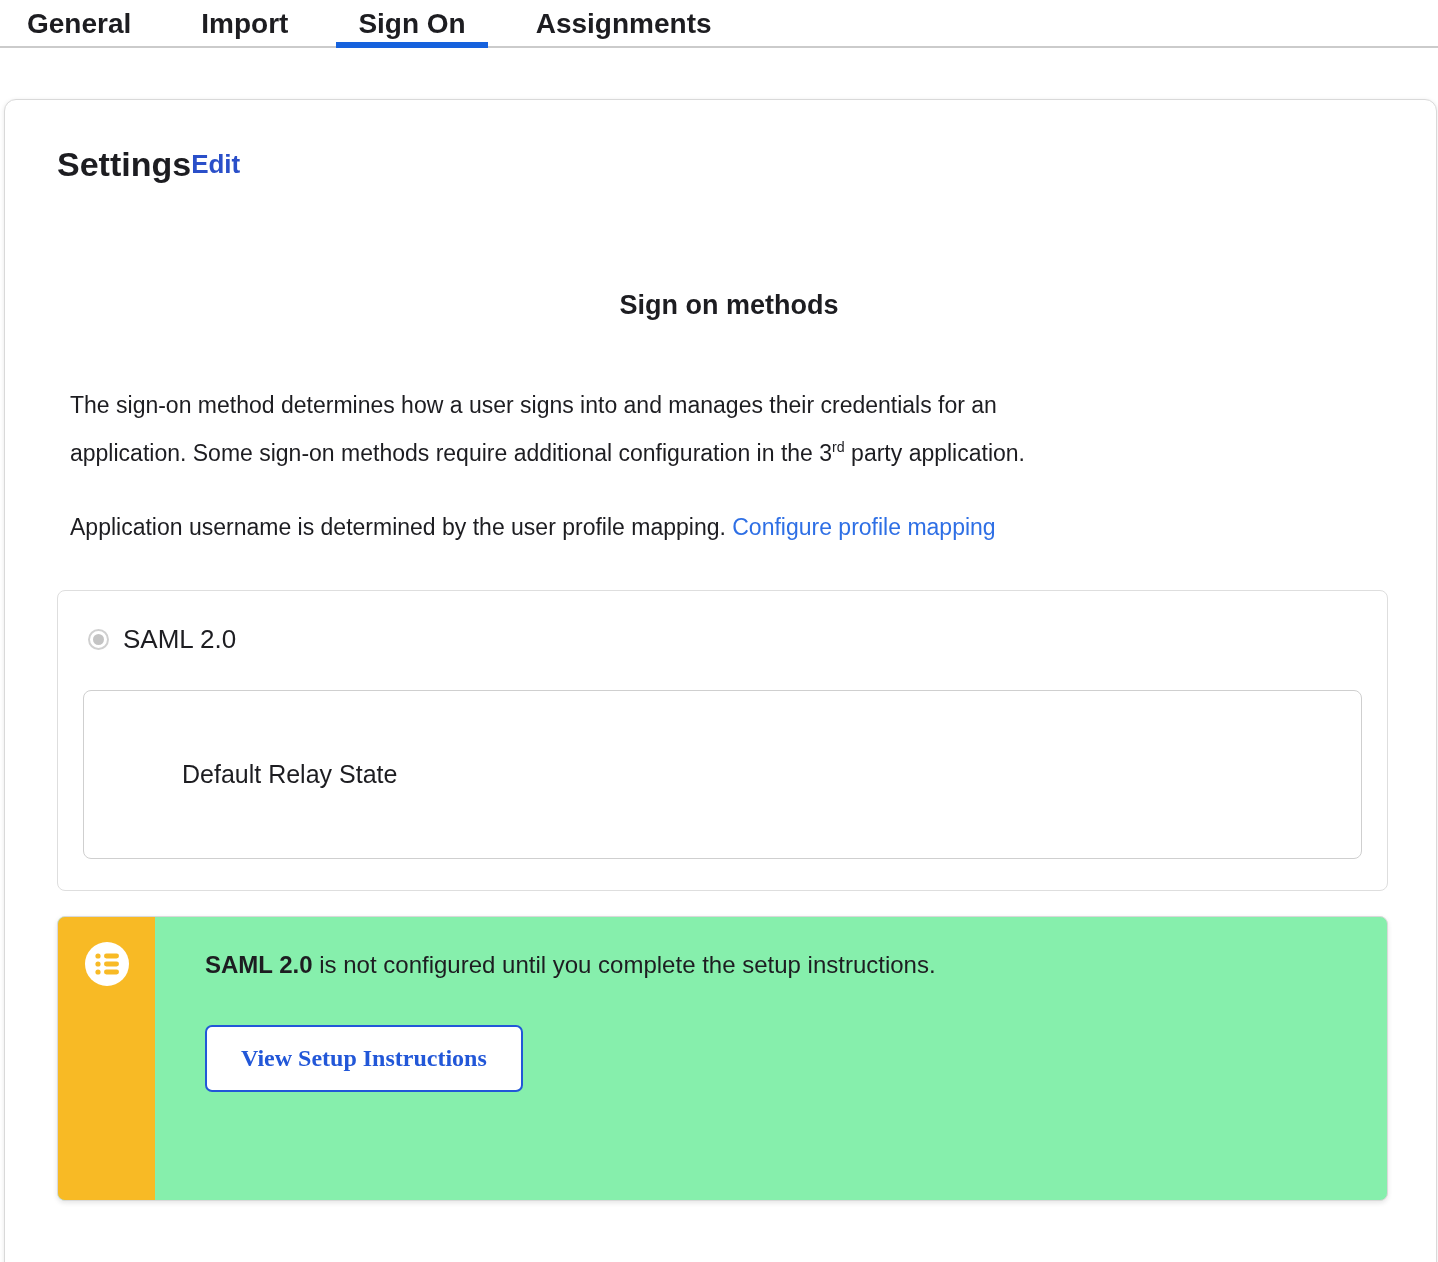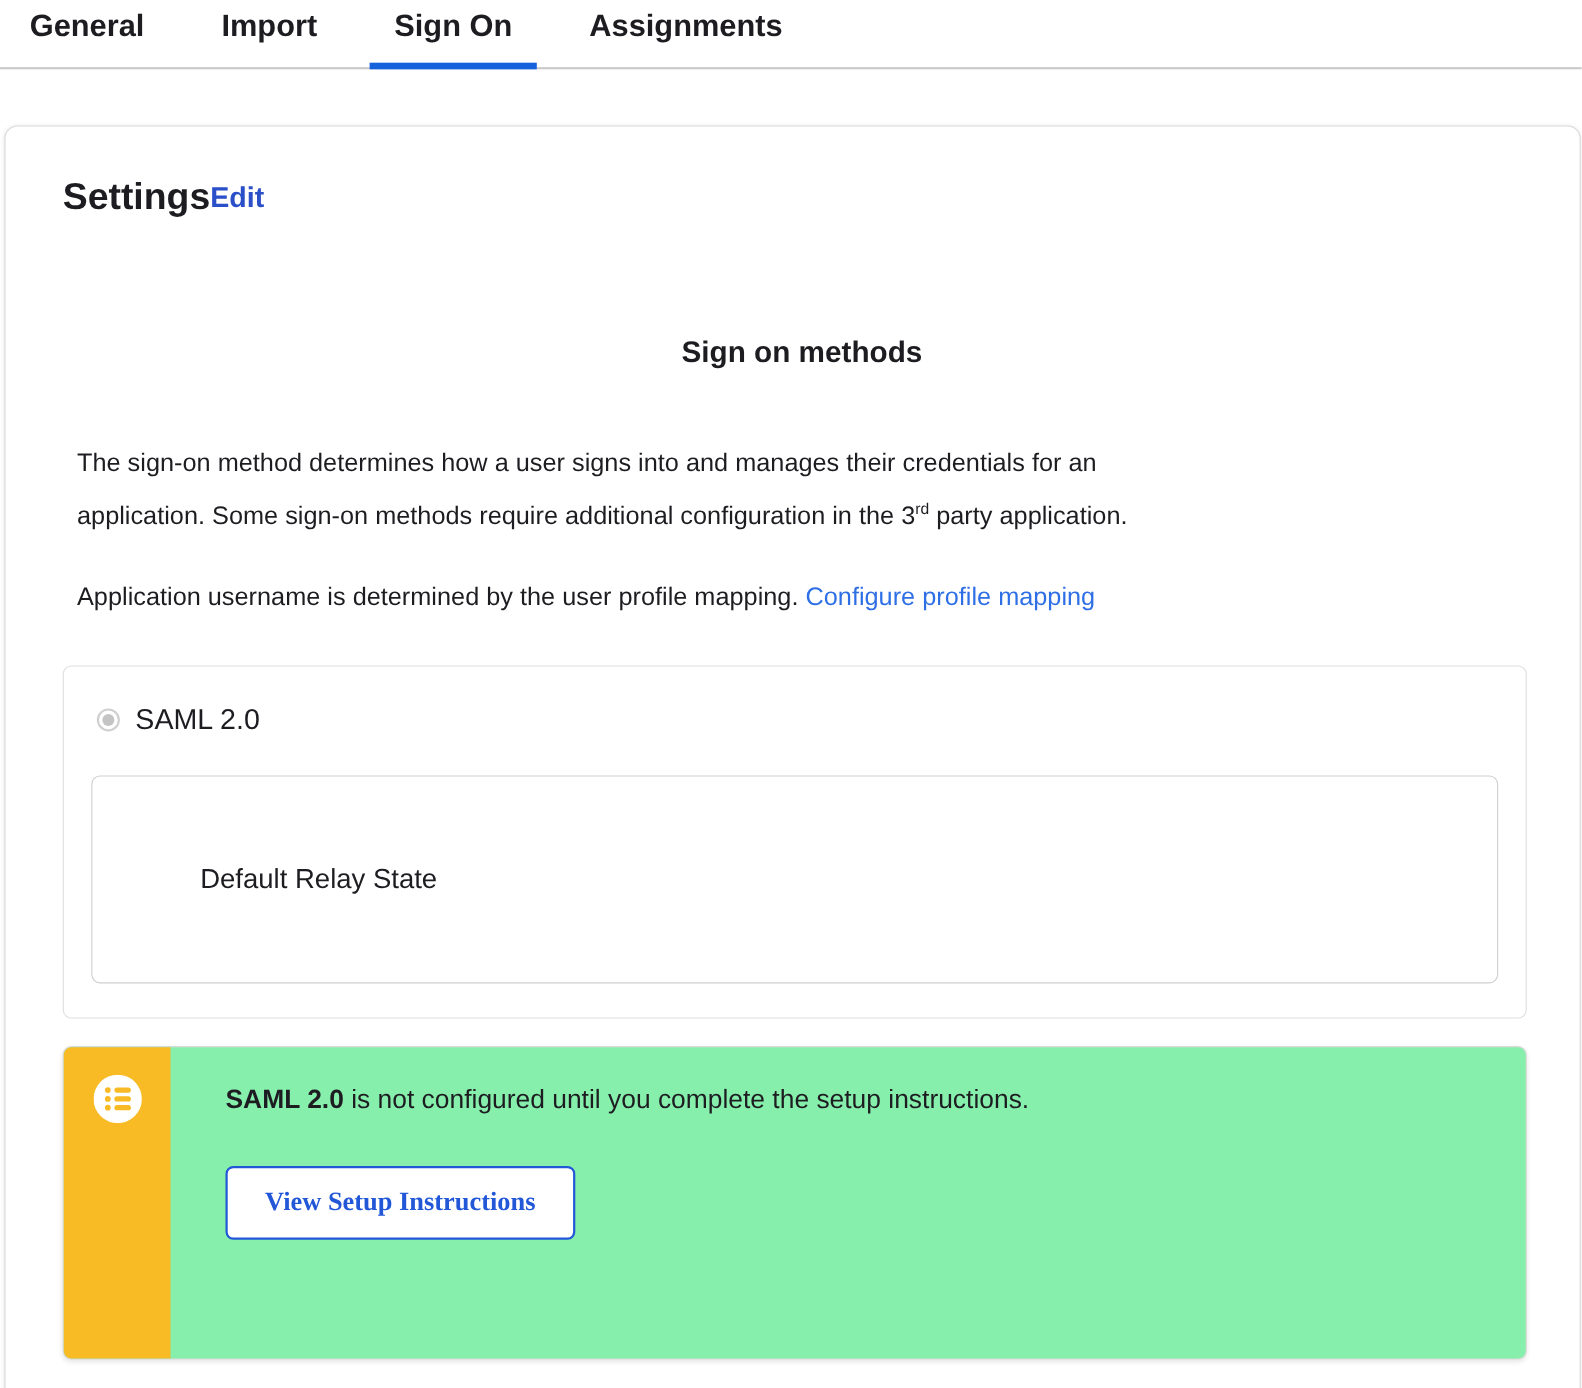--- a/index.html
+++ b/index.html
@@ -7,21 +7,21 @@
     width: 1438px; height: 1262px; overflow: hidden;
     background: #ffffff; color: #1d1d21;
     font-family: "Liberation Sans", sans-serif;
   }
 
   
   .tabbar {
     display: flex; align-items: stretch;
     padding-left: 5px;
     border-bottom: 2px solid #cbcbcb;
-    height: 63px;
+    height: 48px;
   }
   .tab {
     position: relative;
     display: flex; align-items: flex-start;
     padding: 8px 22px 0 22px;
     margin-right: 26px;
     font-size: 28px; font-weight: bold;
     color: #1d1d21; cursor: pointer; white-space: nowrap;
   }
   .tab.active::after {
@@ -80,21 +80,21 @@
     position: relative; flex: none;
   }
   .radio::after {
     content: ""; position: absolute; inset: 3px;
     border-radius: 50%; background: #c4c4c4;
   }
   .radio-label { margin-left: 14px; font-size: 26px; }
 
   .relay-field {
     margin: 35px 25px 0 25px;
-    height: 189px;
+    height: 169px;
     border: 1px solid #cfcfcf;
     border-radius: 8px;
     display: flex; align-items: center;
     padding-left: 98px;
     font-size: 25px;
     cursor: text;
   }
 
   
   .callout {

